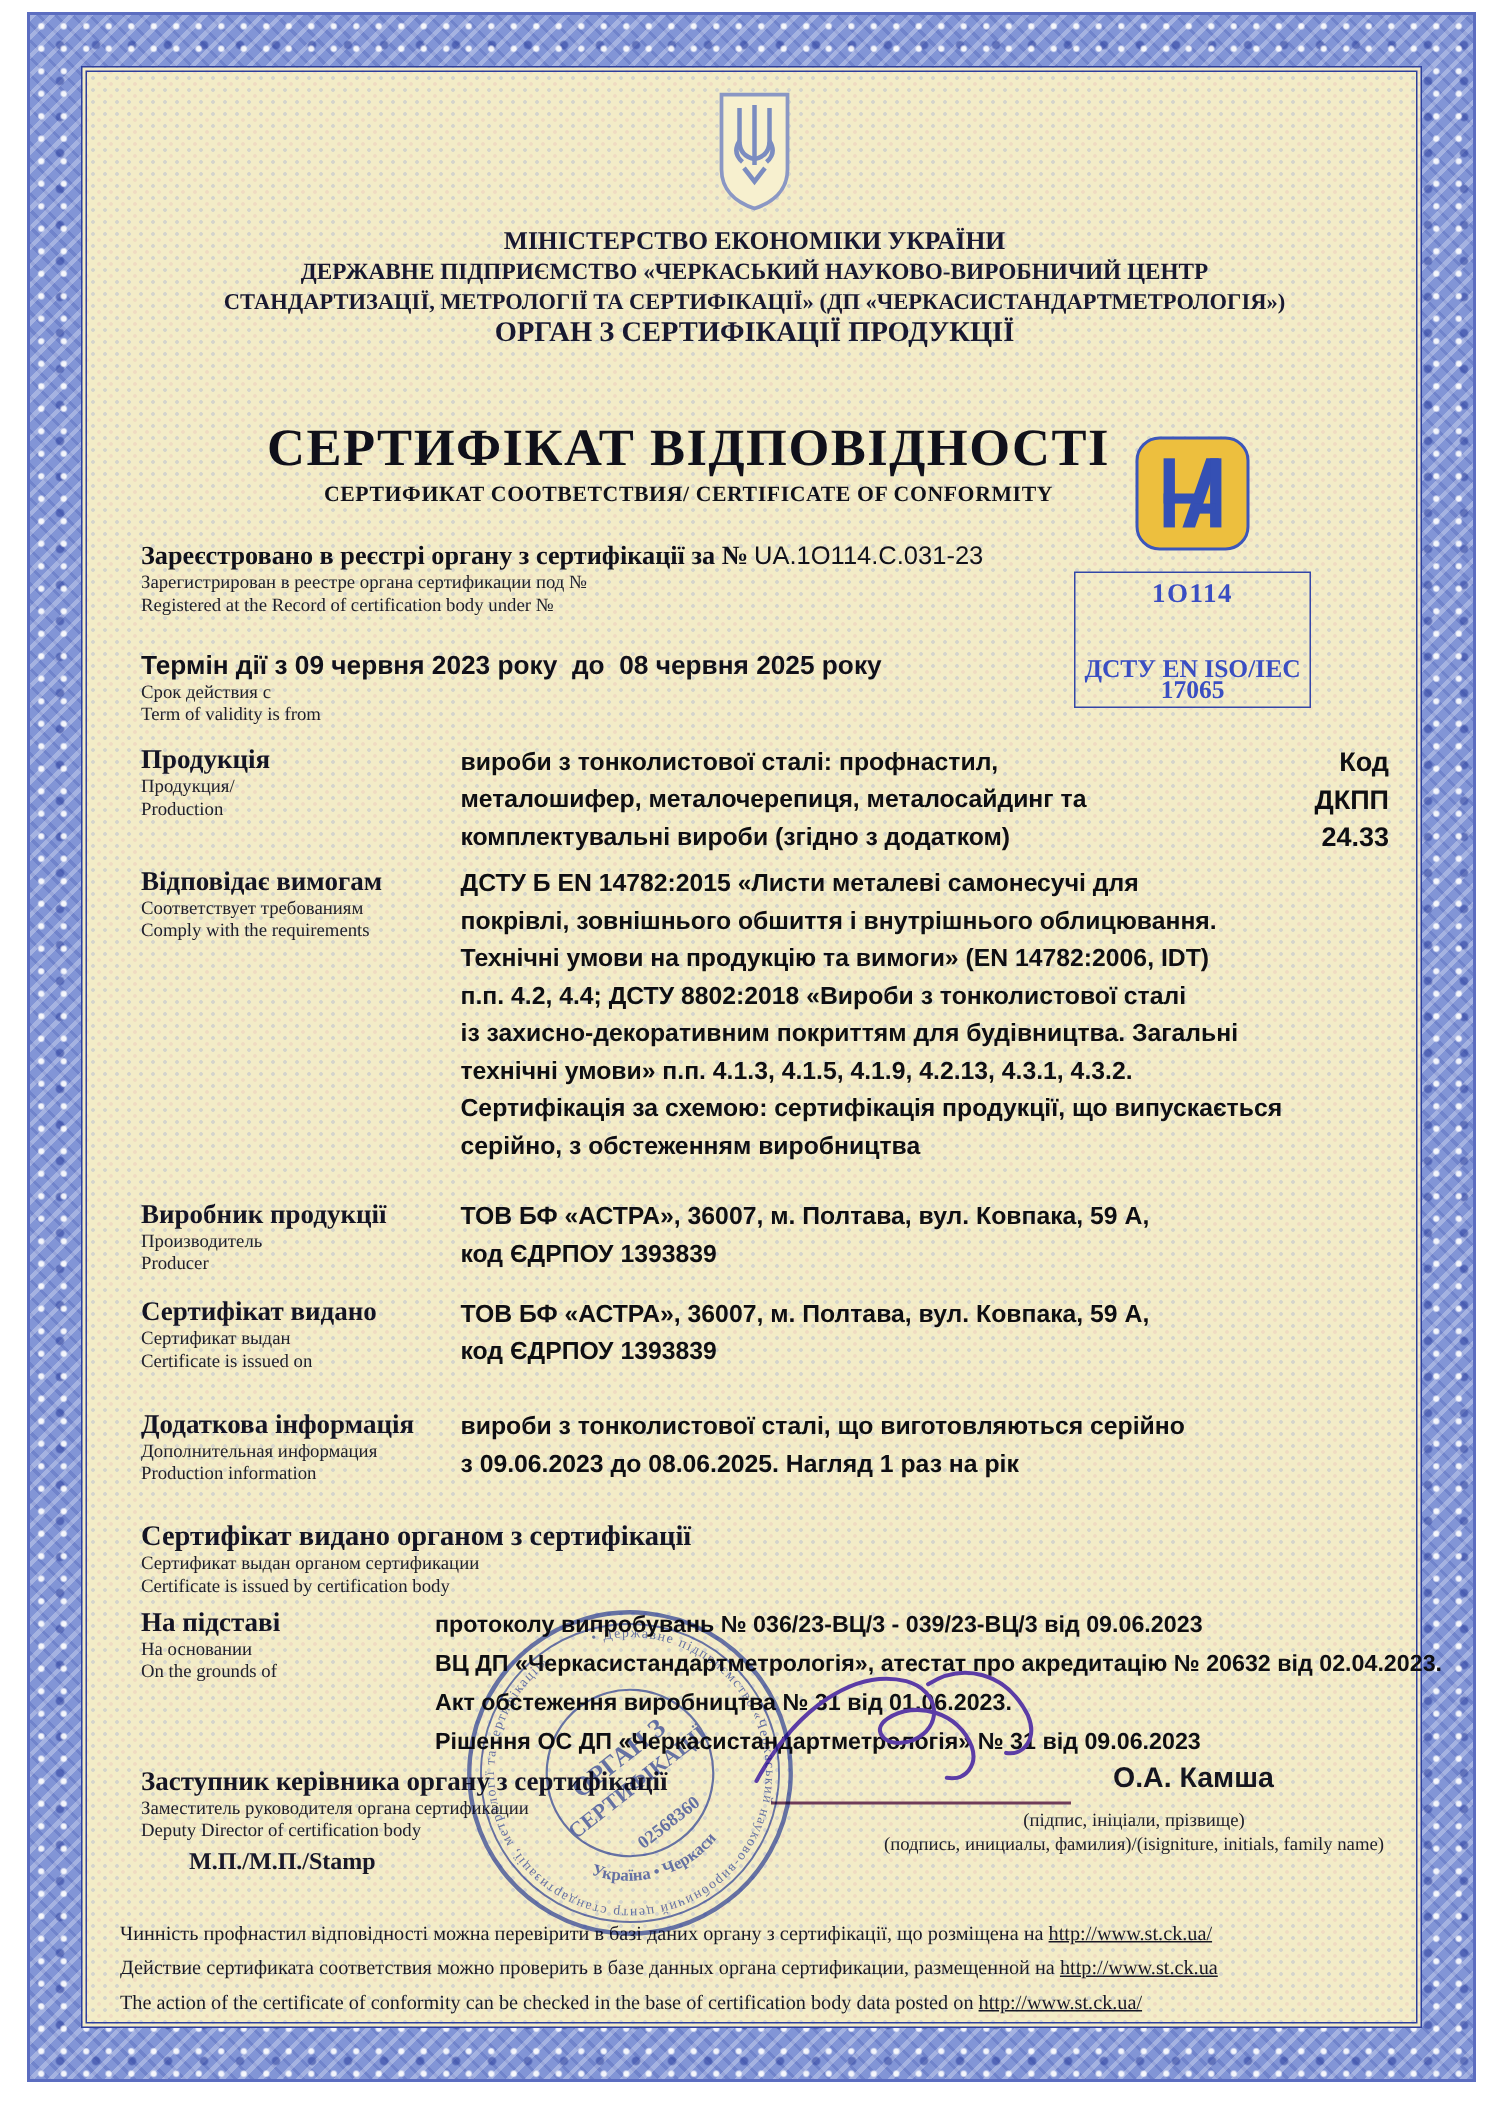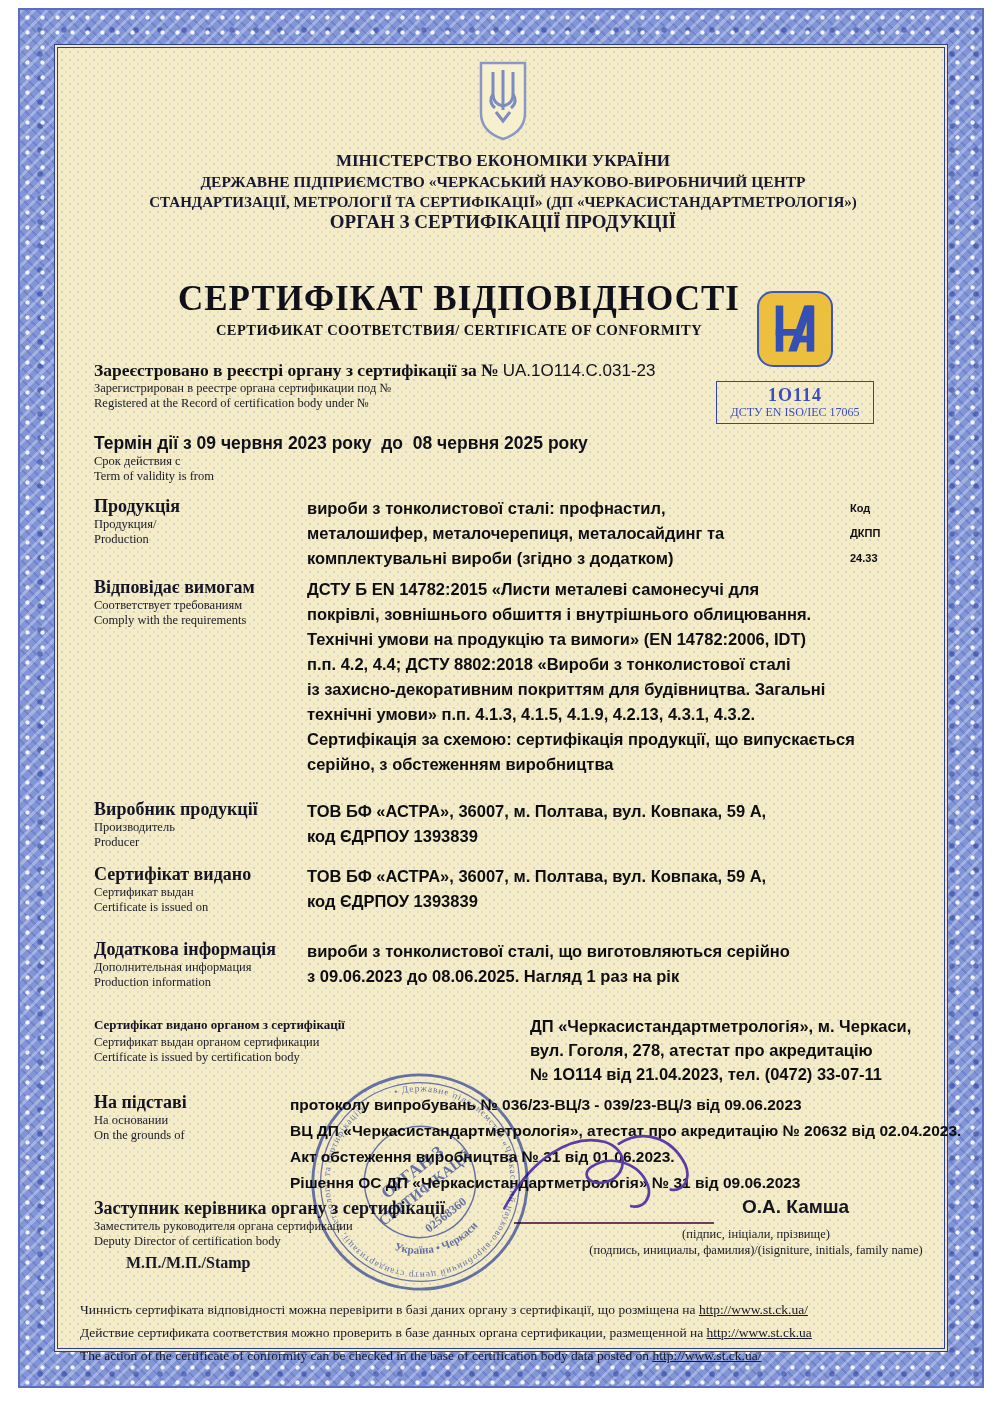--- a/index.html
+++ b/index.html
@@ -41,47 +41,47 @@
   .m4 { font-weight:bold; font-size:19px; line-height:20px; }
 
   .title-wrap { margin-top:48px; text-align:center; padding-right:88px; color:#10101a; }
   .title-main { font-weight:bold; font-size:35px; line-height:38px; letter-spacing:1px; }
   .title-sub  { font-weight:bold; font-size:14.5px; line-height:19px; margin-top:3px; letter-spacing:.4px; }
 
   .accred { position:absolute; top:243px; right:70px; width:158px; text-align:center; }
   .naau-box { width:76px; height:76px; margin:0 auto; background:#edbf3e; border:2.5px solid #3c56bb; border-radius:16px; display:flex; align-items:center; justify-content:center; }
   .accred-codebox { margin-top:14px; border:1.5px solid #3346a8; padding:3px 2px 4px; color:#3a4ec2; }
   .accred-code { font-weight:bold; font-size:18px; line-height:20px; letter-spacing:1px; }
-  .accred-std  { font-weight:normal; font-size:12px; line-height:14px; }
+  .accred-std  { font-weight:bold; font-size:17px; line-height:14px;margin-top:34px; }
 
   .registered { margin-top:20px; padding-left:16px; }
   .reg-line { color:#10101a; }
   .reg-lbl { font-weight:bold; font-size:17.5px; font-family:"Liberation Serif", serif; }
   .reg-num { font-weight:normal; font-size:17px; font-family:"Liberation Sans", sans-serif; }
   .sub { font-size:12.5px; line-height:15px; color:#20202c; }
 
   .validity { margin-top:22px; padding-left:16px; }
   .validity-line { font-family:"Liberation Sans", sans-serif; font-weight:bold; font-size:17.5px; color:#10101a; white-space:pre-wrap; }
 
   .row { display:flex; position:relative; }
   .lbl { width:229px; padding-left:16px; flex:none; color:#141424; }
   .lbl-ua { font-weight:bold; font-size:18px; line-height:21px; }
   .val { flex:1; font-family:Liberation Sans, sans-serif; font-weight:bold; font-size:16.5px; line-height:25px; color:#0e0e12; white-space:pre; }
 
   .row-production { margin-top:12px; }
   .row-production .val { padding-right:96px; }
-  .dkpp { position:absolute; right:2px; top:0; width:76px; text-align:left; font-family:"Liberation Sans", sans-serif; font-weight:bold; font-size:11px; line-height:25px; color:#0e0e12; white-space:pre; }
+  .dkpp { position:absolute; right:2px; top:0; width:76px; text-align:right; font-family:"Liberation Sans", sans-serif; font-weight:bold; font-size:18px; line-height:25px; color:#0e0e12; white-space:pre; }
 
   .row-comply   { margin-top:6px; }
   .row-producer { margin-top:22px; }
   .row-issuedon { margin-top:14px; }
   .row-additional { margin-top:24px; }
   .row-issuedby { margin-top:24px; }
   .row-issuedby .lbl { width:452px; }
-  .row-issuedby .lbl-ua { font-size:13px; }
+  .row-issuedby .lbl-ua { font-size:19px; }
   .row-issuedby .val { line-height:24px; }
   .row-grounds { margin-top:6px; }
   .row-grounds .lbl { width:212px; }
   .row-grounds .val { font-size:15.5px; line-height:26px; overflow:visible; margin-right:-70px; }
 
   .signing { position:relative; margin-top:2px; height:92px; }
   .signing .lbl2 { padding-left:16px; color:#141424; }
   .mp { margin-top:5px; padding-left:32px; font-weight:bold; font-size:16px; color:#181828; }
 
   .signature-svg { position:absolute; left:418px; top:-72px; width:208px; height:96px; }
@@ -221,23 +221,20 @@
           <div class="val">вироби з тонколистової сталі, що виготовляються серійно
 з 09.06.2023 до 08.06.2025. Нагляд 1 раз на рік</div>
         </div>
 
         <div class="row row-issuedby">
           <div class="lbl">
             <div class="lbl-ua">Сертифікат видано органом з сертифікації</div>
             <div class="sub">Сертификат выдан органом сертификации</div>
             <div class="sub">Certificate is issued by certification body</div>
           </div>
-          <div class="val">ДП «Черкасистандартметрологія», м. Черкаси,
-вул. Гоголя, 278, атестат про акредитацію
-№ 1О114 від 21.04.2023, тел. (0472) 33-07-11</div>
         </div>
 
         <div class="row row-grounds">
           <div class="lbl">
             <div class="lbl-ua">На підставі</div>
             <div class="sub">На основании</div>
             <div class="sub">On the grounds of</div>
           </div>
           <div class="val">протоколу випробувань № 036/23-ВЦ/3 - 039/23-ВЦ/3 від 09.06.2023
 ВЦ ДП «Черкасистандартметрологія», атестат про акредитацію № 20632 від 02.04.2023.
@@ -258,21 +255,21 @@
           <div class="sig-line"></div>
           <div class="signer">О.А. Камша</div>
           <div class="sig-captions">
             <div>(підпис, ініціали, прізвище)</div>
             <div>(подпись, инициалы, фамилия)/(isigniture, initials, family name)</div>
           </div>
         </div>
 
         <div class="footer">
           <div>
-            <span>Чинність сертифіката відповідності можна перевірити в базі даних органу з сертифікації, що розміщена на </span><span class="url">http://www.st.ck.ua/</span>
+            <span>Чинність профнастил відповідності можна перевірити в базі даних органу з сертифікації, що розміщена на </span><span class="url">http://www.st.ck.ua/</span>
           </div>
           <div>
             <span>Действие сертификата соответствия можно проверить в базе данных органа сертификации, размещенной на </span><span class="url">http://www.st.ck.ua</span>
           </div>
           <div>
             <span>The action of the certificate of conformity can be checked in the base of certification body data posted on </span><span class="url">http://www.st.ck.ua/</span>
           </div>
         </div>
 
         <div class="stamp-wrap">

